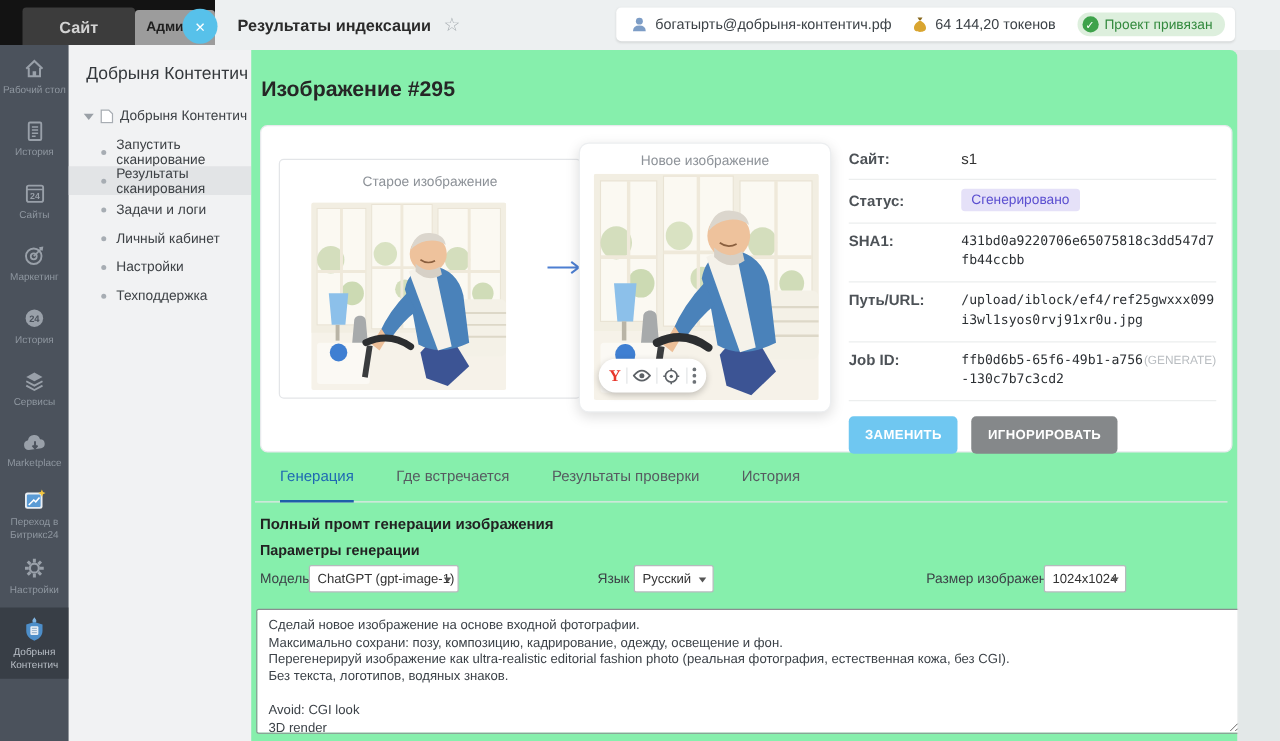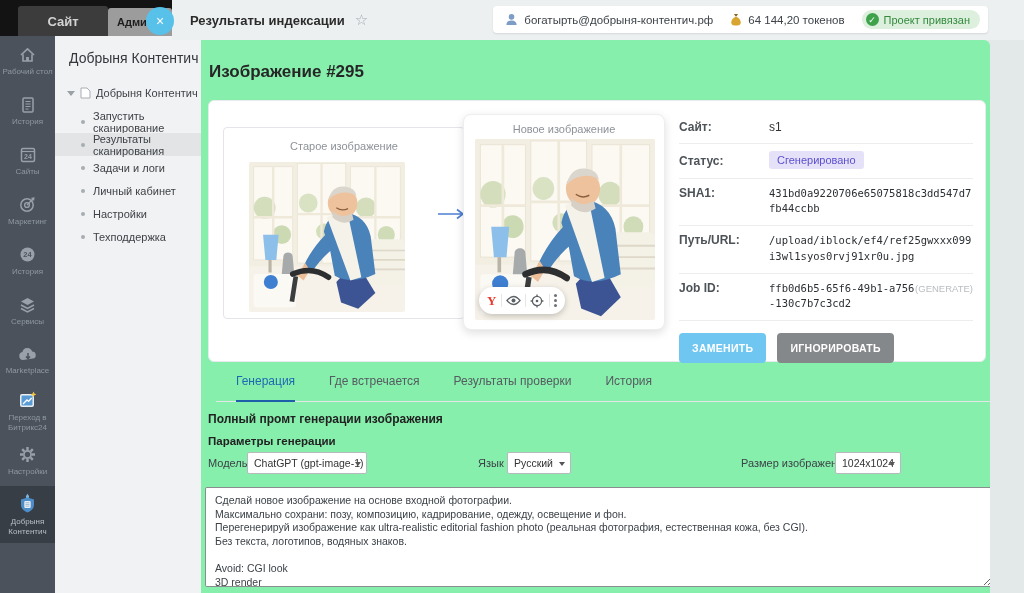--- a/index.html
+++ b/index.html
@@ -101,21 +101,21 @@
   .badge-status { display:inline-block; background:#e5e1f8; color:#5b4fd0;
     font-size:11px; padding:3px 8px; border-radius:3px; }
   .gen-note { position:absolute; right:0; top:9px; font-size:9.5px; color:#b9bdc1; }
   .btn-row { display:flex; gap:11px; margin-top:12px;align-items:flex-end; }
   .btn { border:none; border-radius:4px; color:#fff; font-size:10.5px; font-weight:bold;
     padding:9px 13px; cursor:pointer; font-family:"Liberation Sans", sans-serif;
     letter-spacing:.3px; }
   .btn-replace { background:#6fc7f1; }
   .btn-ignore { background:#85888a; }
 
-  .tabs { position:absolute; left:15px; top:334px; width:778px; height:28px;
+  .tabs { position:absolute; left:3px; top:334px; width:778px; height:28px;
     border-bottom:1px solid #e4e6e8; display:flex; gap:34px; padding-left:20px; }
   .tab { font-size:12px; color:#565b60; padding-bottom:9px; cursor:pointer;
     white-space:nowrap; }
   .tab.active { color:#1e68b2; border-bottom:2px solid #1e5fa9; margin-bottom:-1px; }
 
   .sec-title { position:absolute; left:7px; top:372px; font-size:12px; font-weight:bold;
     color:#222; }
   .params-title { position:absolute; left:7px; top:395px; font-size:11.5px;
     font-weight:bold; color:#222; }
   .form-row { position:absolute; left:4px; top:412px; width:780px; height:24px; }

